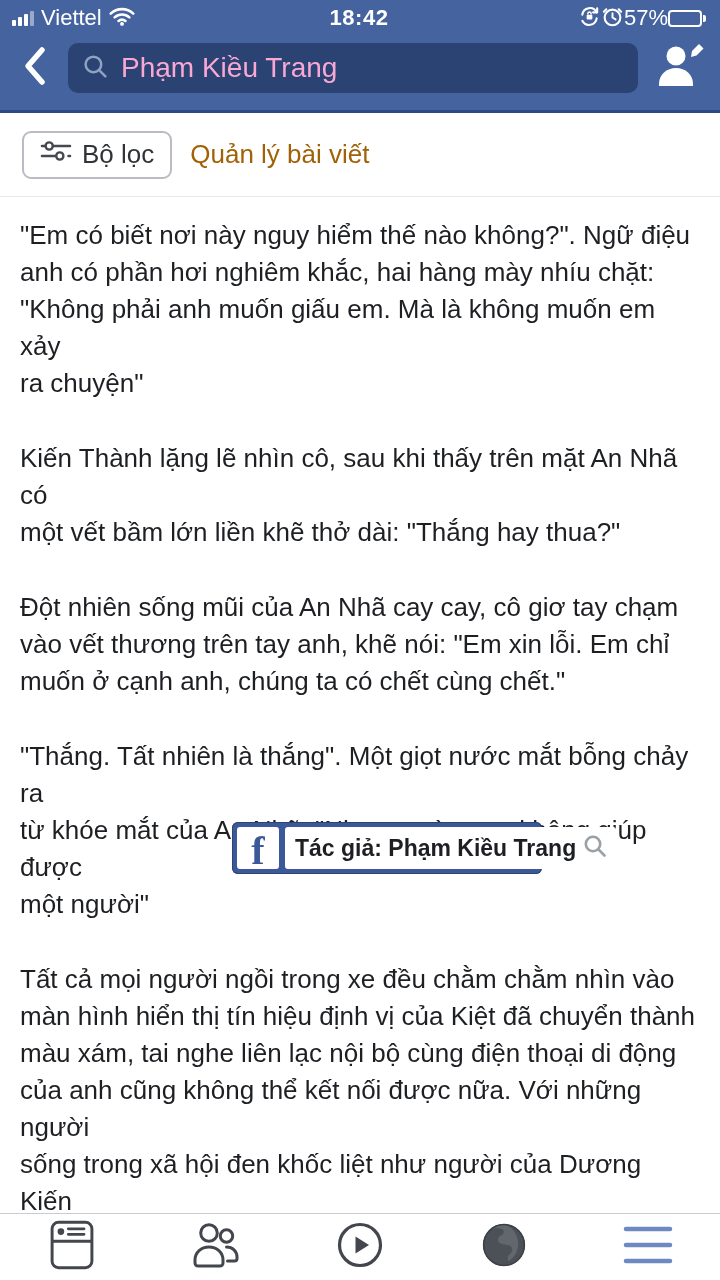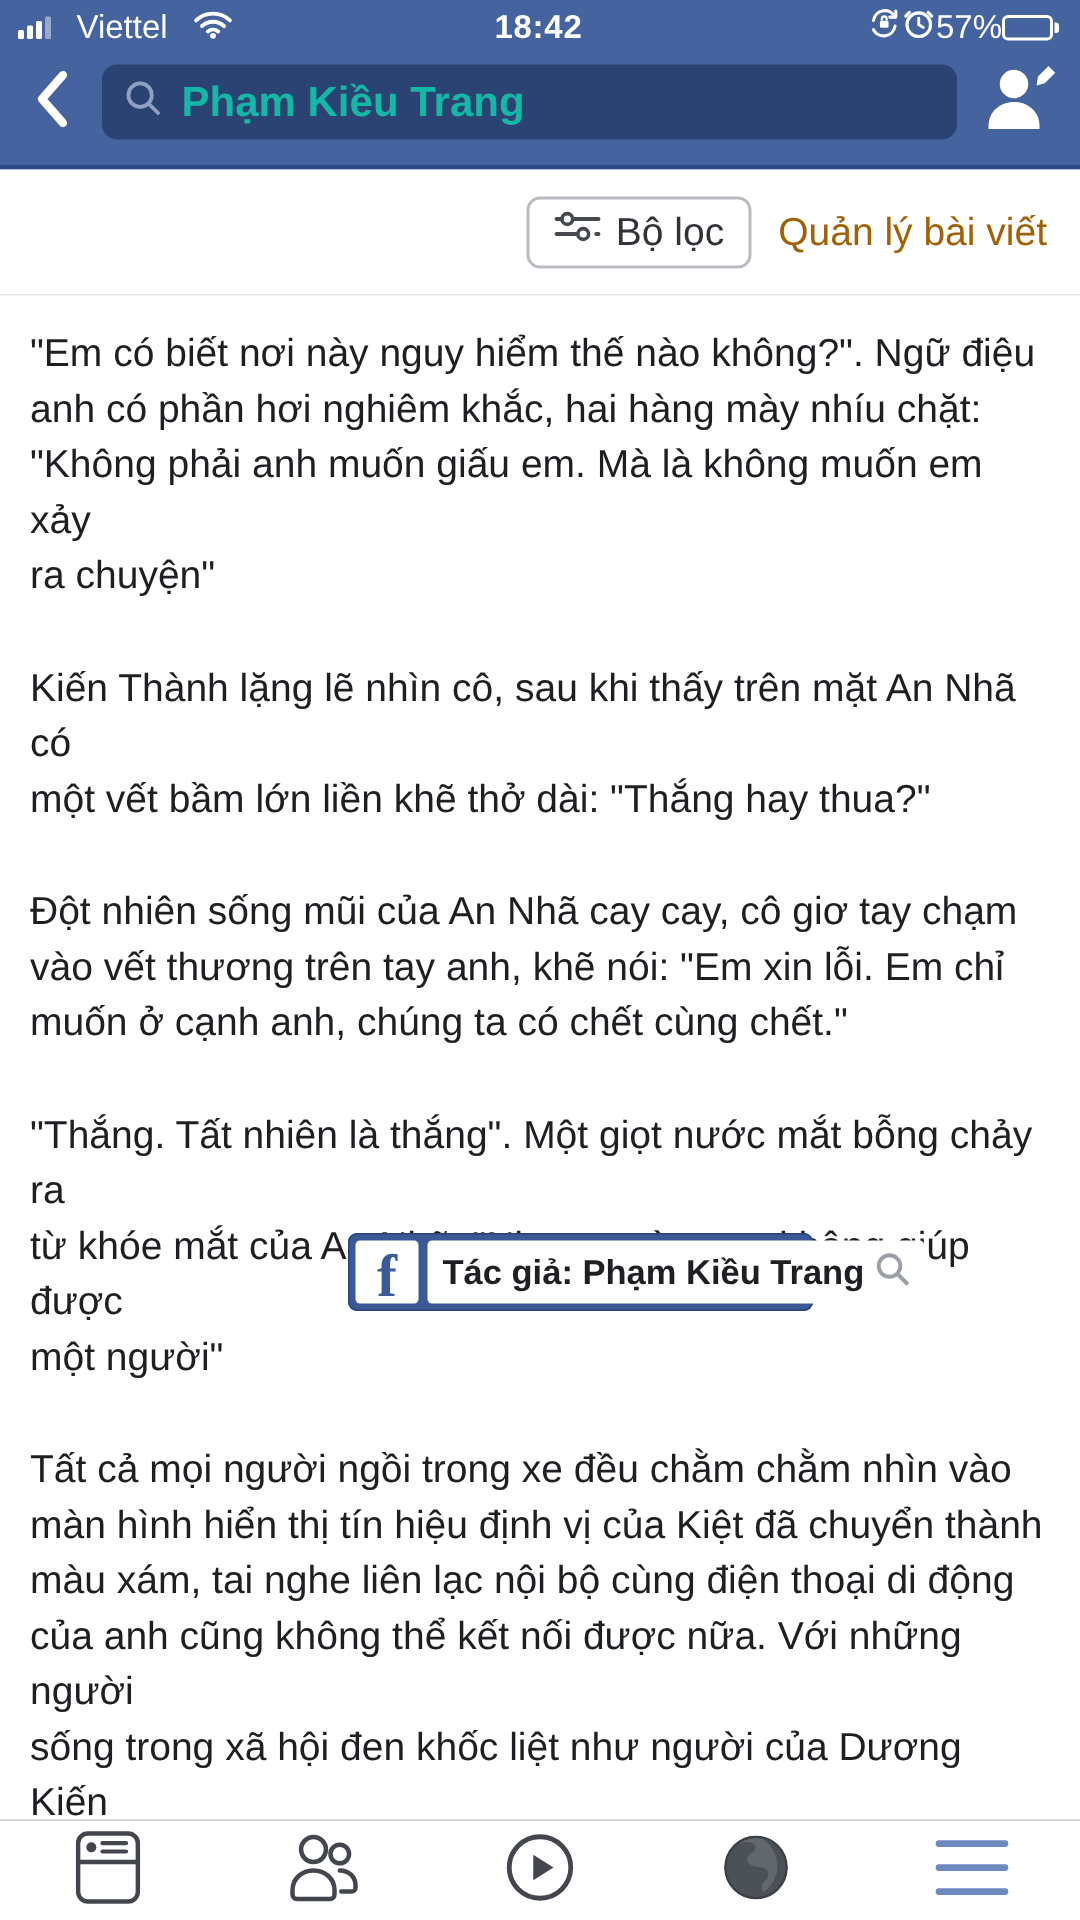--- a/index.html
+++ b/index.html
@@ -9,21 +9,21 @@
     background:#fff; overflow:hidden; position:relative;
   }
   .phone { width:720px; height:1280px; position:relative; background:#fff; overflow:hidden; }
 
   
   .top-blue { background:#44639f; border-bottom:3px solid #2c4a86; }
   .statusbar {
     height:34px; display:flex; align-items:center; justify-content:space-between;
     padding:2px 14px 0 12px; color:#fff;
   }
-  .sb-left, .sb-right { display:flex; align-items:center; gap:17px; width:230px; }
+  .sb-left, .sb-right { display:flex; align-items:center; gap:7px; width:230px; }
   .sb-right { justify-content:flex-end; gap:0; }
   .sb-carrier { font-size:22px; color:#fff; }
   .sb-time { font-size:22px; font-weight:bold; letter-spacing:.5px; }
   .sb-batt-pct { font-size:22px; }
   .signal { display:flex; align-items:flex-end; gap:2px; height:16px; }
   .signal i { display:block; width:4px; background:#fff; border-radius:1px; }
   .signal i:nth-child(1){height:6px;} .signal i:nth-child(2){height:9px;}
   .signal i:nth-child(3){height:12px;} .signal i:nth-child(4){height:15px; opacity:.45;}
   .battery { display:flex; align-items:center; }
   .batt-body { width:34px; height:17px; border:2px solid #fff; border-radius:4px; padding:1.5px; }
@@ -32,29 +32,29 @@
 
   .header {
     height:76px; display:flex; align-items:center; padding:0 14px 8px 14px; gap:14px;
   }
   .back-btn { width:40px; height:46px; display:flex; align-items:center; justify-content:center; flex:0 0 auto; }
   .search-pill {
     flex:1; height:50px; background:#2b4373; border-radius:10px;
     display:flex; align-items:center; padding:0 14px; gap:12px; min-width:0;
   }
   .search-pill input {
-    background:transparent; border:none; outline:none; color:#14b8a6;
-    font-size:28px; font-family:inherit; width:100%;font-weight:bold;
+    background:transparent; border:none; outline:none; color:#f9a8d4;
+    font-size:28px; font-family:inherit; width:100%;
   }
   .profile-btn { width:54px; height:50px; display:flex; align-items:center; justify-content:center; flex:0 0 auto; }
 
   
   .filter-row {
     height:84px; background:#fff; border-bottom:1px solid #e7e8ea;
-    display:flex; align-items:center; justify-content:flex-end; padding:0 22px;
+    display:flex; align-items:center; justify-content:flex-start; padding:0 22px;
   }
   .filter-btn {
     display:flex; align-items:center; gap:10px; border:2px solid #b9bdc3; border-radius:9px;
     background:#fff; height:48px; padding:0 16px; font-size:26px; color:#303338;
     font-family:inherit;
   }
   .manage-link { font-size:26px; color:#a16207; text-decoration:none;margin-left:18px; }
 
   
   .content { padding:20px 20px 0 20px; position:relative; height:1018px; overflow:hidden; }

